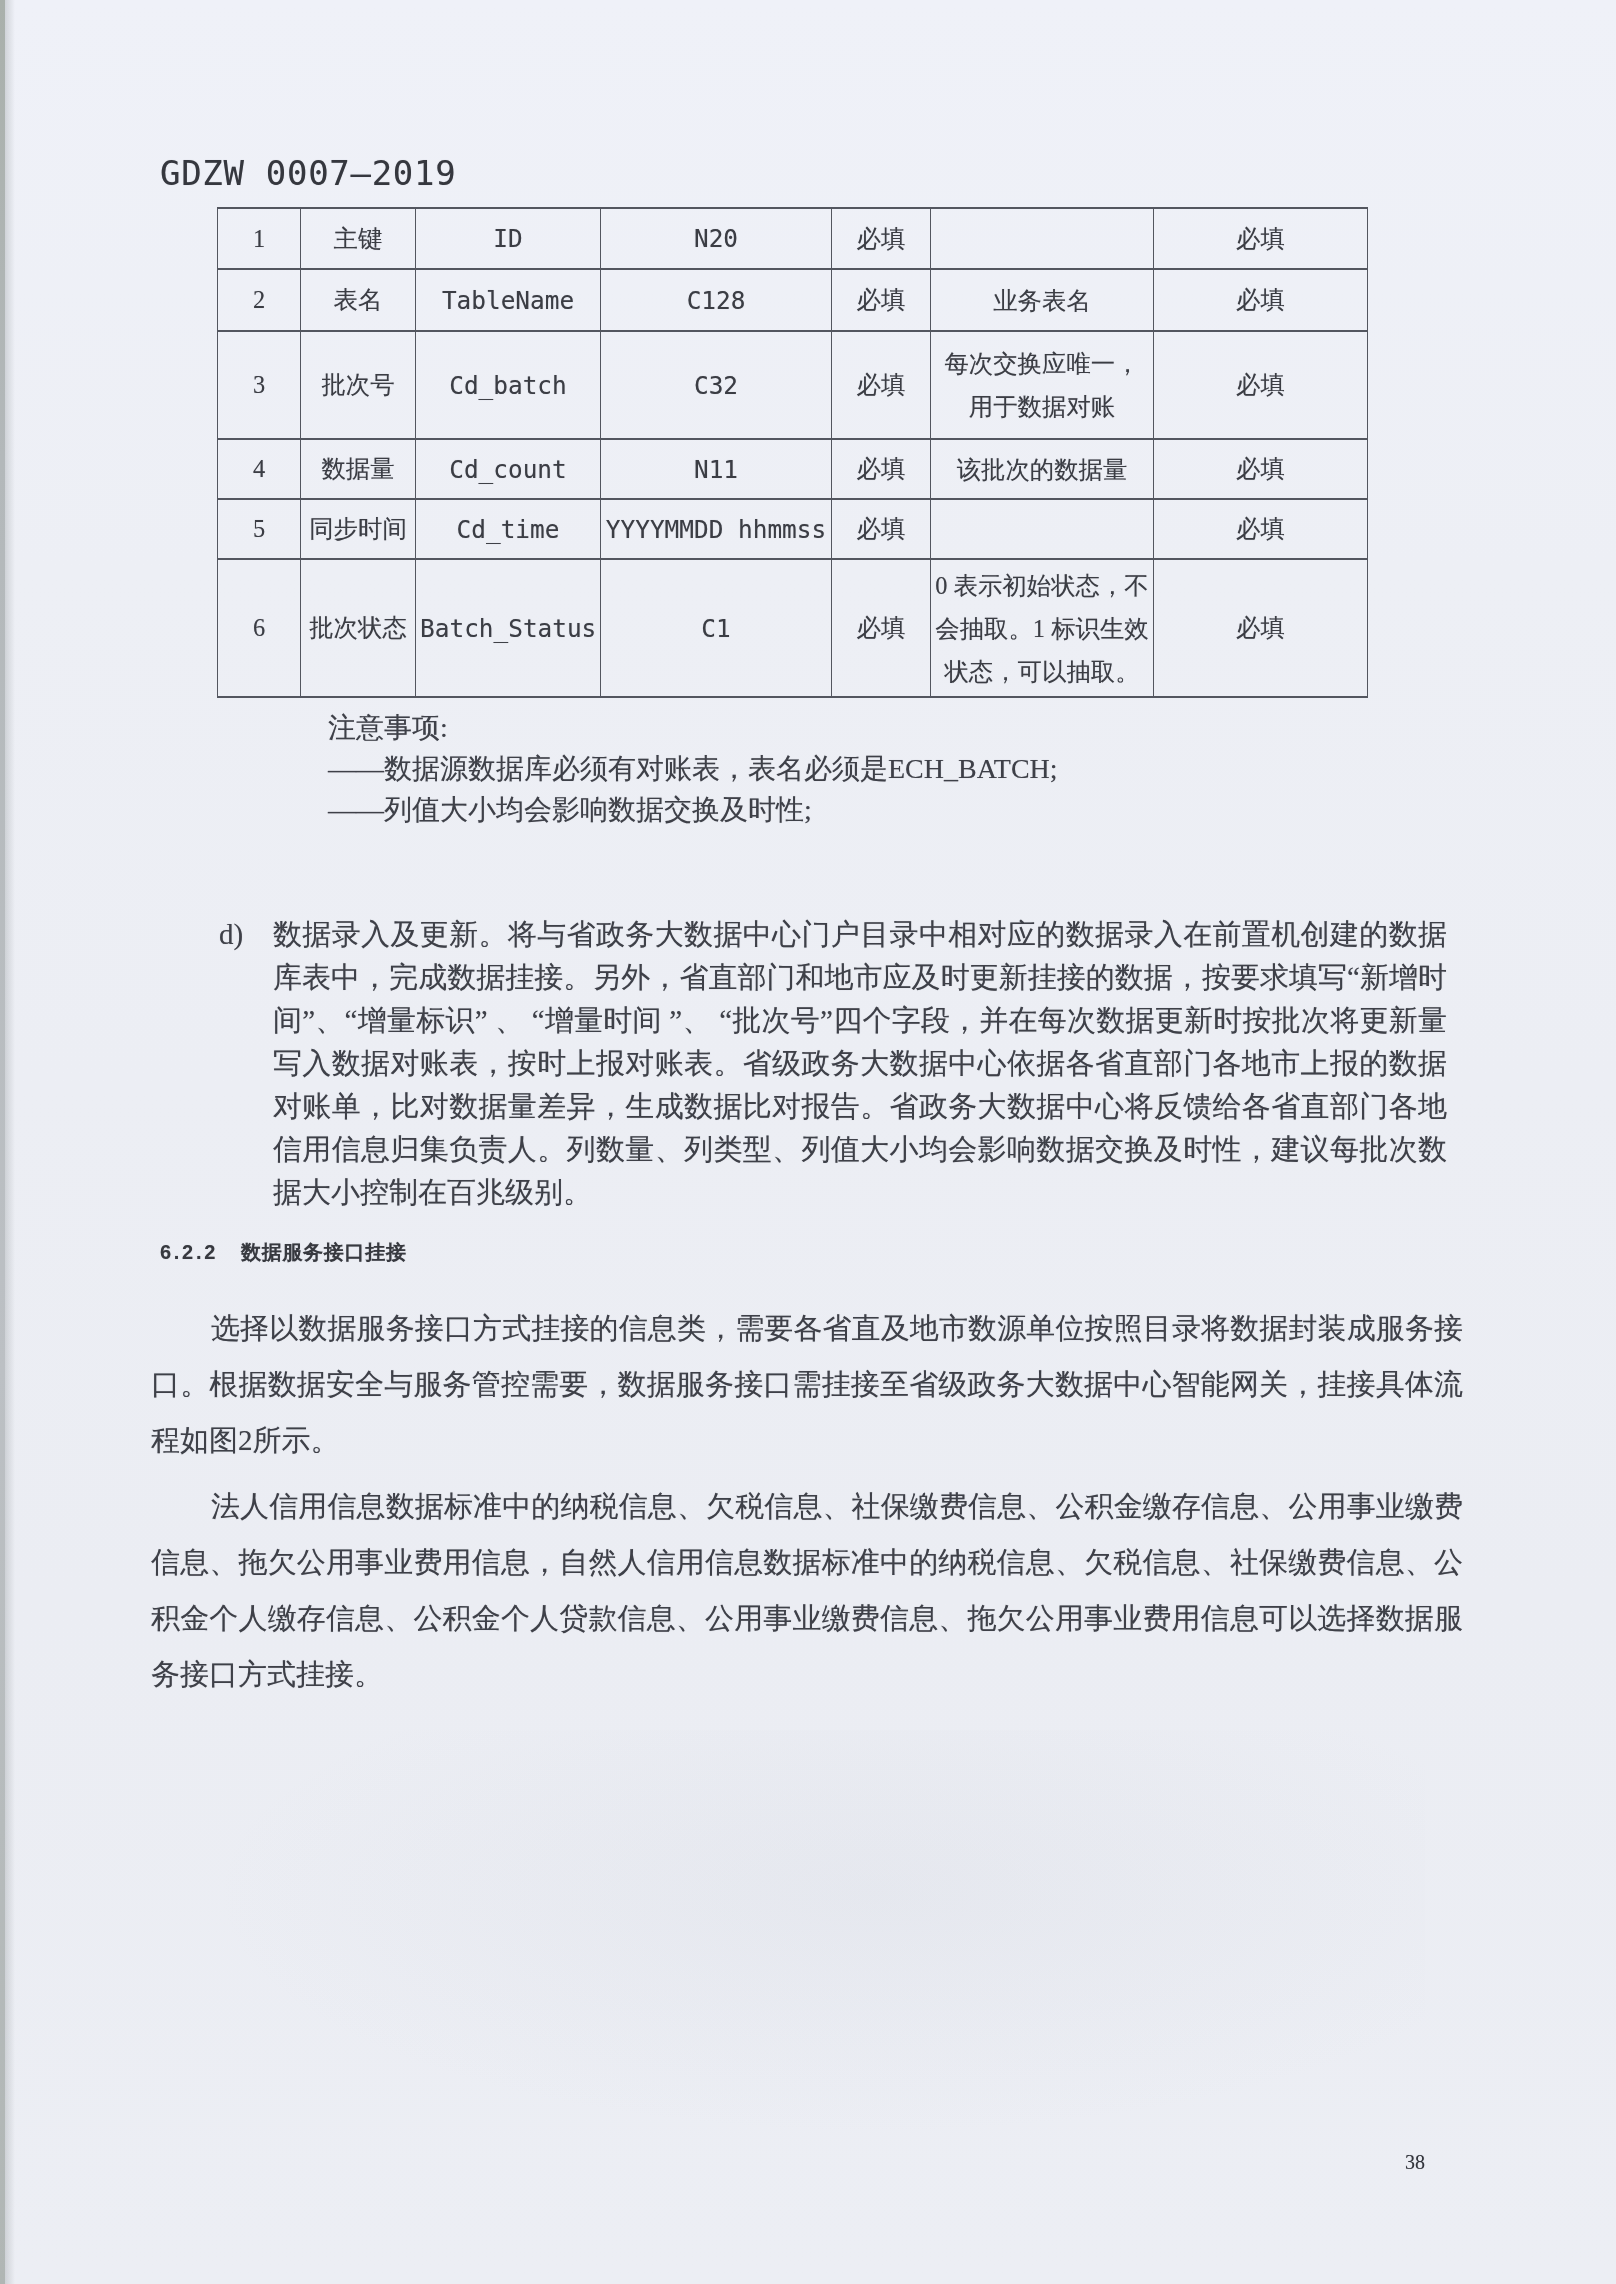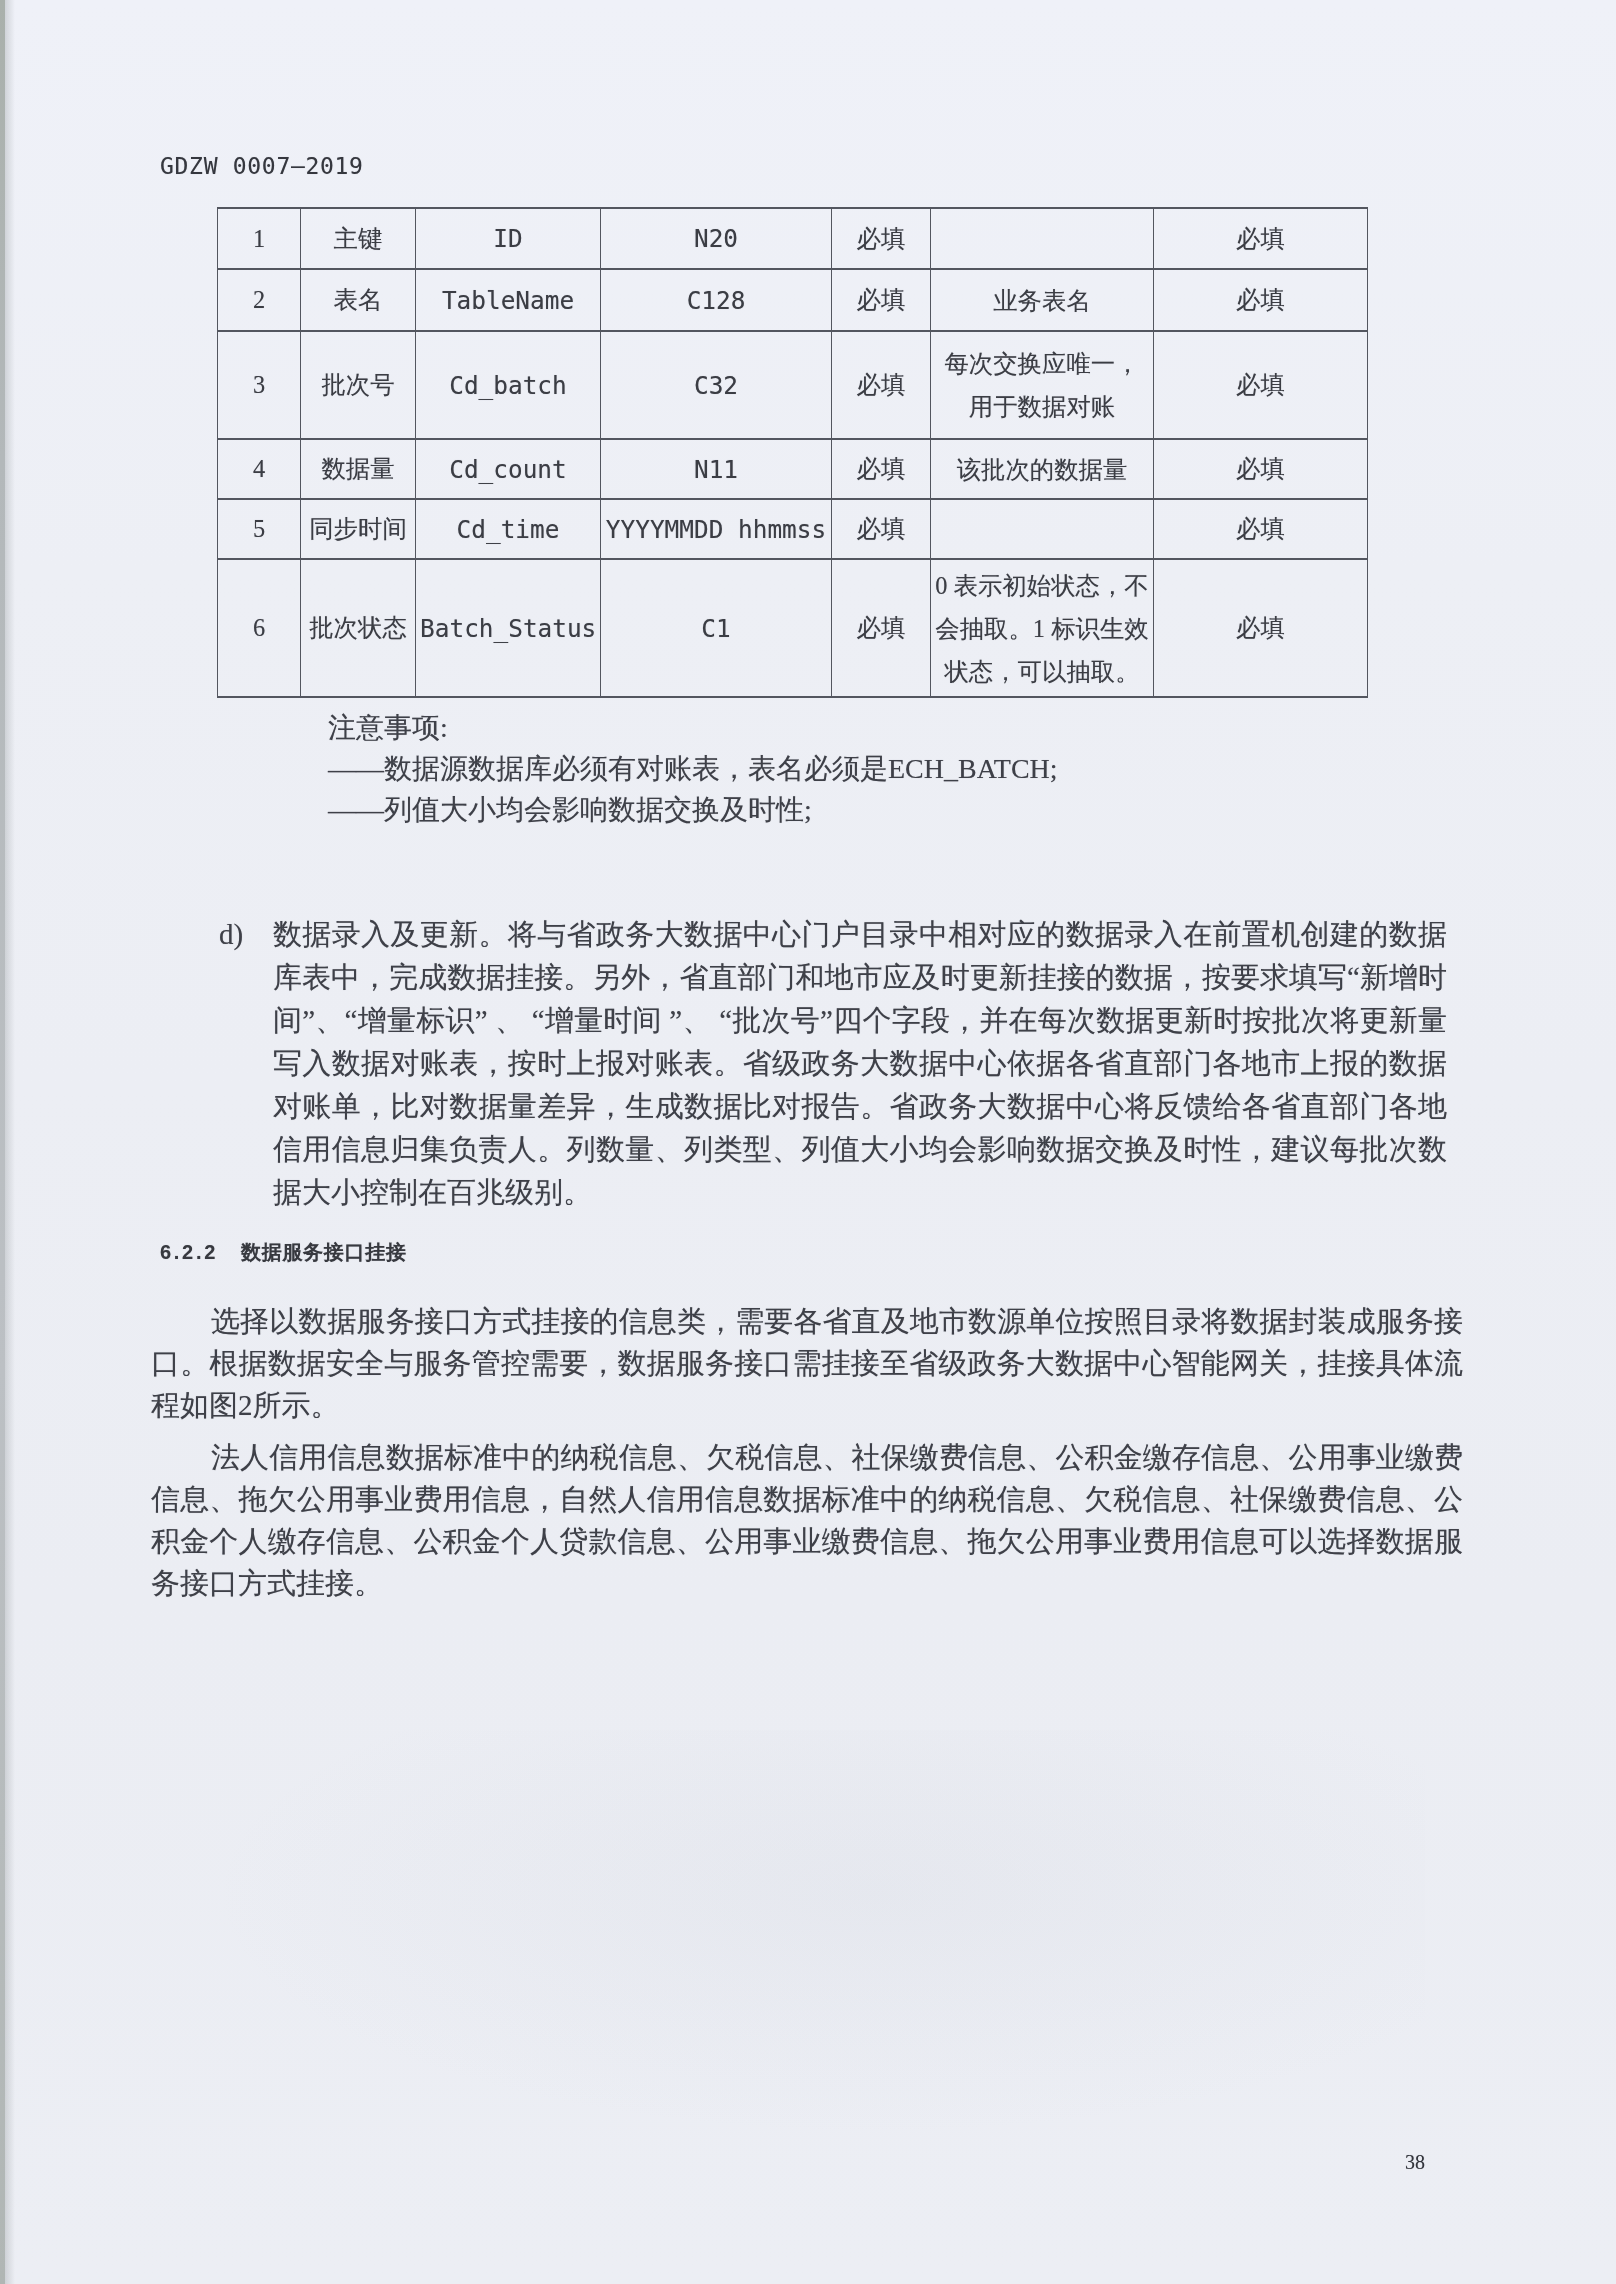--- a/index.html
+++ b/index.html
@@ -30,21 +30,21 @@
     left: 5.4px; top: 0; bottom: 0;
     width: 9.5px;
     background: linear-gradient(90deg, rgba(150,156,158,0.35), rgba(150,156,158,0));
   }
 
   .doc-code {
     position: absolute;
     left: 160px;
     top: 153px;
     font-family: "DejaVu Sans Mono", "Liberation Mono", monospace;
-    font-size: 23px;
+    font-size: 34px;
     letter-spacing: 0.7px;
     color: #35373e;
   }
 
   table.batch-table {
     position: absolute;
     left: 217px;
     top: 207px;
     width: 1151px;
     border-collapse: collapse;
@@ -127,21 +127,21 @@
 
   .paras {
     position: absolute;
     left: 151px;
     top: 1300px;
     width: 1312px;
   }
   .paras p {
     margin: 0;
     font-size: 29px;
-    line-height: 42px;
+    line-height: 56px;
     text-indent: 60px;
     text-align: justify;
     color: #3e4048;
   }
   .paras p + p { margin-top: 9.5px; }
 
   .page-num {
     position: absolute;
     left: 1388px;
     top: 2151px;

